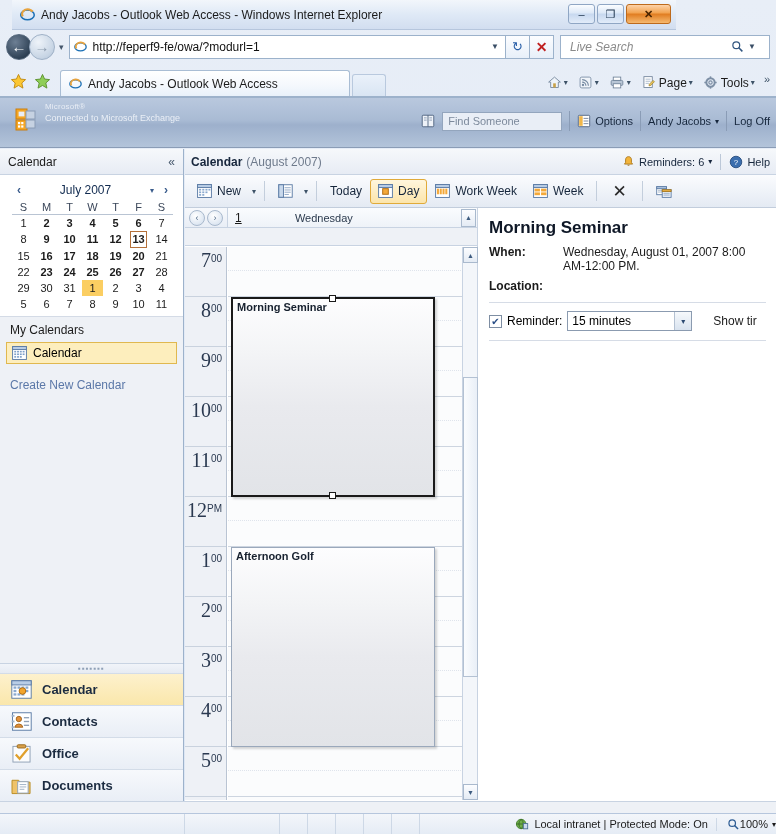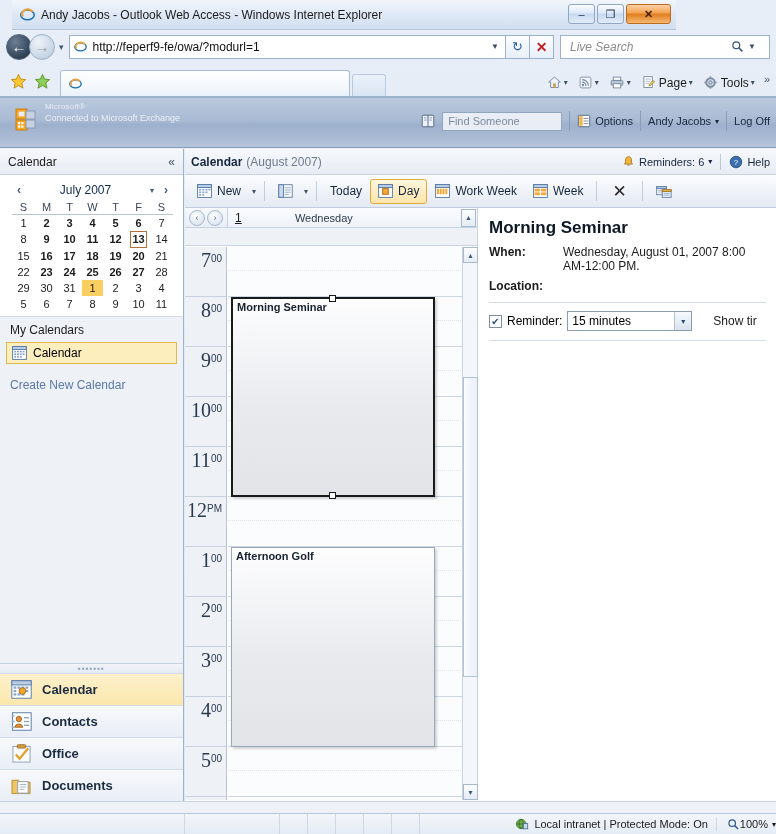--- a/index.html
+++ b/index.html
@@ -396,20 +396,21 @@
           <polygon points="9,1.5 11.2,6.4 16.5,7 12.5,10.6 13.7,16 9,13.2 4.3,16 5.5,10.6 1.5,7 6.8,6.4" fill="#8fce57" stroke="#5c9230" stroke-width="1"></polygon>
         </svg>
     </div>
     <div class="ie-tab">
       <span class="icon" style="margin-right:6px">
         <svg width="13" height="13" viewBox="0 0 16 16">
             <ellipse cx="8" cy="8.5" rx="7" ry="5" fill="none" stroke="#1a6fb5" stroke-width="1.6"></ellipse>
             <path d="M3 10.5 A6 5 0 0 1 13.5 5.5" fill="none" stroke="#e8a33d" stroke-width="2.2"></path>
           </svg>
       </span>
+      <span>Andy Jacobs - Outlook Web Access</span>
     </div>
     <div class="ie-tab-new"></div>
     <div class="cmdbar">
       <div class="cmd-item">
         <span class="icon">
           <svg width="15" height="15" viewBox="0 0 18 18">
               <path d="M9 2.5 L16 8.5 L13.6 8.5 L13.6 15 L4.4 15 L4.4 8.5 L2 8.5 Z" fill="#f4f7fb" stroke="#5d7siblings" stroke-width="1"></path>
               <path d="M9 2.5 L16 8.5 L13.6 8.5 L13.6 15 L4.4 15 L4.4 8.5 L2 8.5 Z" fill="#eef3f9" stroke="#6c7f96" stroke-width="1"></path>
               <rect x="7.4" y="10" width="3.2" height="5" fill="#c8a24a"></rect>
             </svg>

